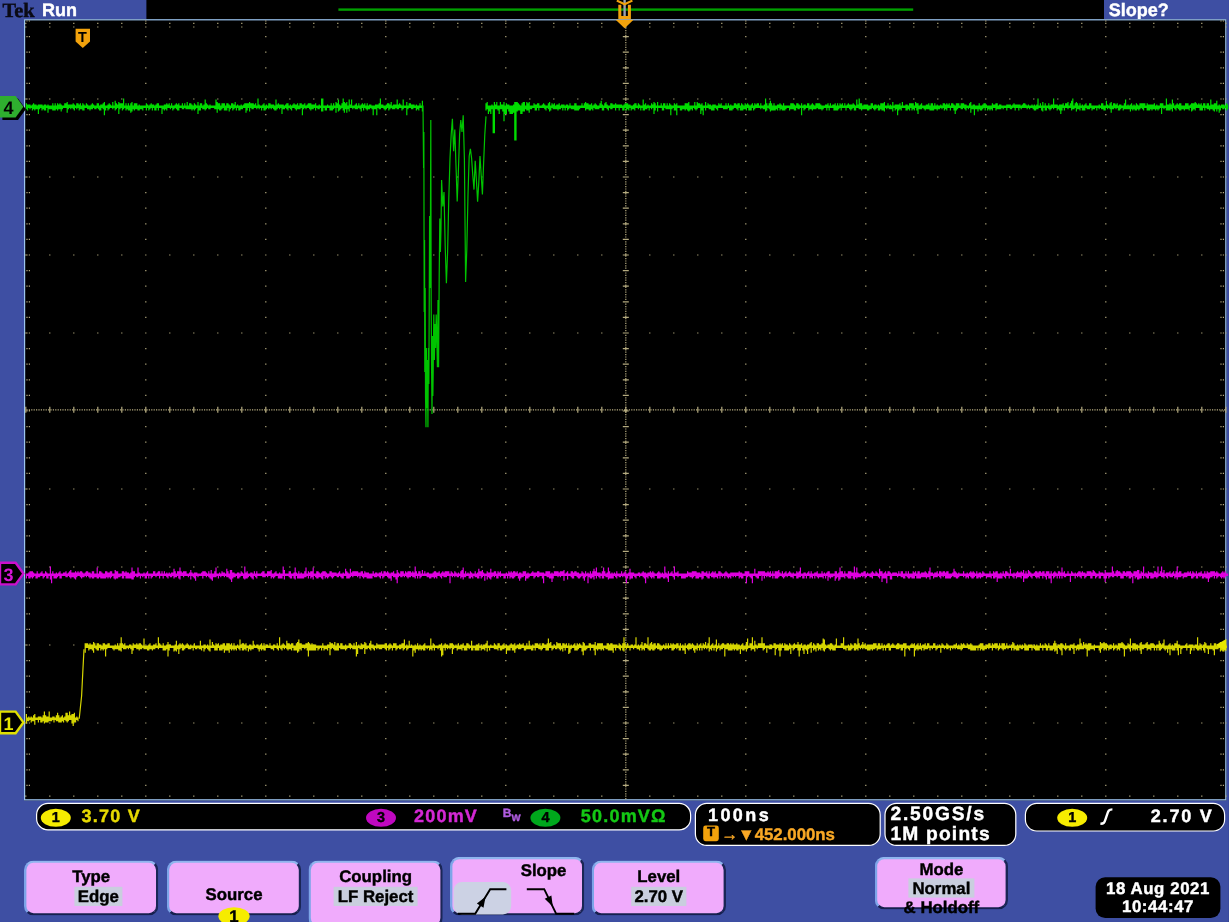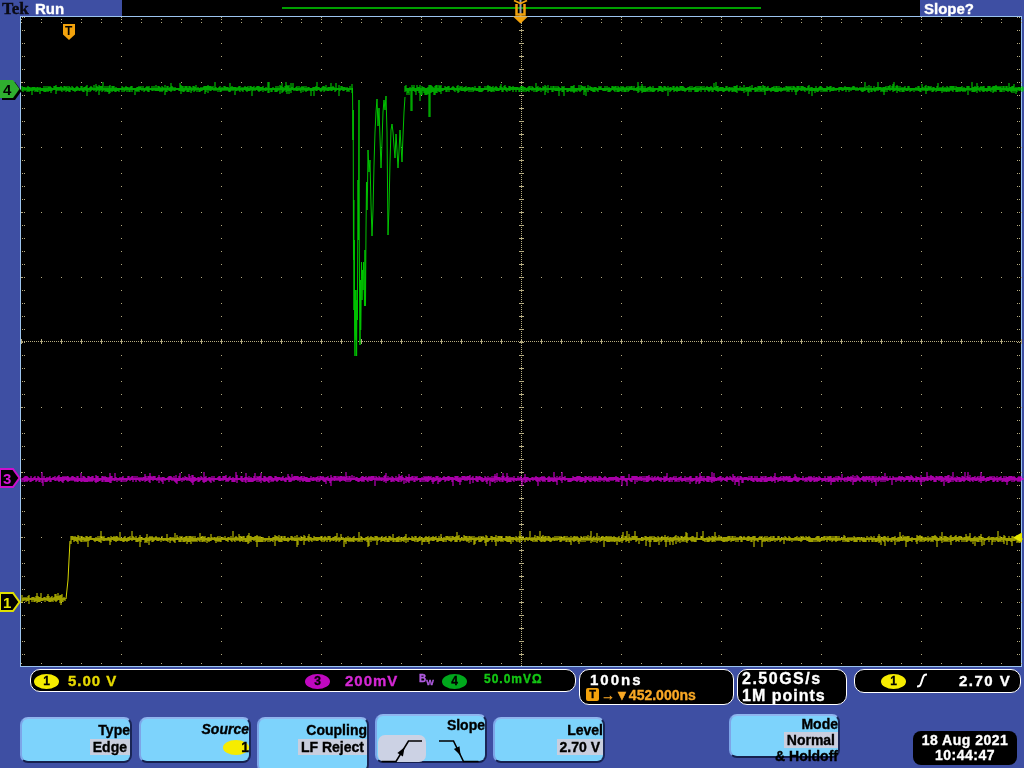--- a/index.html
+++ b/index.html
@@ -1,24 +1,24 @@
 <!DOCTYPE html>
 <html><head><meta charset="utf-8">
 <style>
 * { margin:0; padding:0; box-sizing:border-box; }
 html,body { width:1024px; height:768px; background:#3e4fa3; overflow:hidden;
   font-family:"Liberation Sans", sans-serif; }
 .abs { position:absolute; }
 .b { font-weight:bold; }
 .ro { letter-spacing:1px; }
 .hl { background:#c9cede; padding:0 3px; }
-.btn { position:absolute; background:#7dd3fc; border-radius:8px;
+.btn { position:absolute; background:#f0abfc; border-radius:8px;
   border-top:2px solid #8fb5ee; border-left:2px solid #7da5e8;
   border-right:2px solid #1a2656; border-bottom:2px solid #16204e;
-  font-weight:bold; font-size:14px; color:#000; text-align:right; }
+  font-weight:bold; font-size:14px; color:#000; text-align:center; }
 .rbox { position:absolute; background:#000; border:1.5px solid #fff; border-radius:10px; }
 .ell { position:absolute; border-radius:50%; color:#000; font-weight:bold;
   font-size:12px; text-align:center; line-height:15px; }
 .btn, .rbox ~ div, .abs.b { -webkit-text-stroke:0.35px currentColor; }
 </style></head>
 <body>
 
 <div class="abs" style="left:0;top:0;width:1024px;height:16px;background:#3e4fa3;"></div>
 <div class="abs b" style="left:2px;top:-1px;font-family:'Liberation Serif',serif;font-size:17px;color:#0a0a14;">Tek</div>
 <div class="abs b" style="left:35px;top:0px;font-size:15px;color:#fff;">Run</div>
@@ -53,26 +53,26 @@
 <polygon points="0,80 13,80 19.5,89 13,98 0,98" fill="#2fae2f"></polygon>
 <text x="3" y="95" font-size="15" font-weight="bold" fill="#000">4</text>
 <polygon points="0,469 13,469 19.5,478 13,487 0,487" fill="#000" stroke="#cc10cc" stroke-width="2"></polygon>
 <text x="3" y="484" font-size="15" font-weight="bold" fill="#d816d8">3</text>
 <polygon points="0,593 13,593 19.5,602 13,611 0,611" fill="#000" stroke="#e0e000" stroke-width="2"></polygon>
 <text x="3" y="608" font-size="15" font-weight="bold" fill="#e8e800">1</text>
 </svg>
 
 <div class="rbox" style="left:30px;top:669px;width:546px;height:23px;"></div>
 <div class="ell" style="left:34px;top:674px;width:25px;height:15px;background:#f6ec00;">1</div>
-<div class="abs b ro" style="left:68px;top:672px;font-size:15px;color:#e6d900;">5.00 V</div>
+<div class="abs b ro" style="left:68px;top:672px;font-size:15px;color:#e6d900;">3.70 V</div>
 <div class="ell" style="left:305px;top:674px;width:25px;height:15px;background:#c008c0;">3</div>
 <div class="abs b ro" style="left:345px;top:672px;font-size:15px;color:#d428d4;">200mV</div>
 <div class="abs b" style="left:419px;top:673px;font-size:10px;color:#b05ce0;">B<span style="font-size:8px;vertical-align:-3px;">W</span></div>
 <div class="ell" style="left:442px;top:674px;width:25px;height:15px;background:#00a81c;">4</div>
-<div class="abs b ro" style="left:484px;top:672px;font-size:12px;color:#14c814;">50.0mVΩ</div>
+<div class="abs b ro" style="left:484px;top:672px;font-size:15px;color:#14c814;">50.0mVΩ</div>
 
 <div class="rbox" style="left:579px;top:669px;width:155px;height:36px;"></div>
 <div class="abs b ro" style="left:590px;top:671px;font-size:15px;letter-spacing:2px;color:#fff;">100ns</div>
 <div class="abs" style="left:586px;top:688px;width:13px;height:13px;background:#f2a20c;border-radius:2px;color:#000;font-weight:bold;font-size:11px;text-align:center;line-height:13px;">T</div>
 <div class="abs b" style="left:601px;top:687px;font-size:14px;color:#f9a825;">→▼452.000ns</div>
 
 <div class="rbox" style="left:737px;top:669px;width:110px;height:36px;"></div>
 <div class="abs b" style="left:742px;top:670px;font-size:16px;letter-spacing:1.5px;color:#fff;">2.50GS/s</div>
 <div class="abs b" style="left:742px;top:687px;font-size:16px;letter-spacing:1px;color:#fff;">1M points</div>
 
@@ -81,21 +81,21 @@
 <svg class="abs" style="left:915px;top:672px;" width="18" height="17">
 <path d="M2 14.5 c3.5 0 3.5 -1.5 5 -6 c1.5 -4.5 1.5 -6 5 -6" stroke="#fff" stroke-width="2" fill="none"></path>
 </svg>
 <div class="abs b" style="left:959px;top:672px;font-size:15px;letter-spacing:1.5px;color:#fff;">2.70 V</div>
 
 <div class="btn" style="left:20px;top:717px;width:112px;height:46px;">
   <div style="margin-top:3px;">Type</div>
   <div style="margin-top:1px;padding-left:12px;"><span class="hl">Edge</span></div>
 </div>
 <div class="btn" style="left:139px;top:717px;width:112px;height:46px;">
-  <div style="margin-top:2px;font-style:italic;">Source</div>
+  <div style="margin-top:18px;">Source</div>
   <div style="margin-top:2px;"><span style="display:inline-block;background:#f6ec00;border-radius:50%;width:26px;height:15px;line-height:15px;">1</span></div>
 </div>
 <div class="btn" style="left:257px;top:717px;width:112px;height:56px;">
   <div style="margin-top:3px;">Coupling</div>
   <div style="margin-top:1px;"><span class="hl">LF Reject</span></div>
 </div>
 <div class="btn" style="left:375px;top:714px;width:112px;height:49px;">
   <div style="margin-top:1px;padding-left:44px;">Slope</div>
 </div>
 <div class="abs" style="left:378px;top:735px;width:48px;height:27px;background:#ccd2e4;border-radius:7px;"></div>

